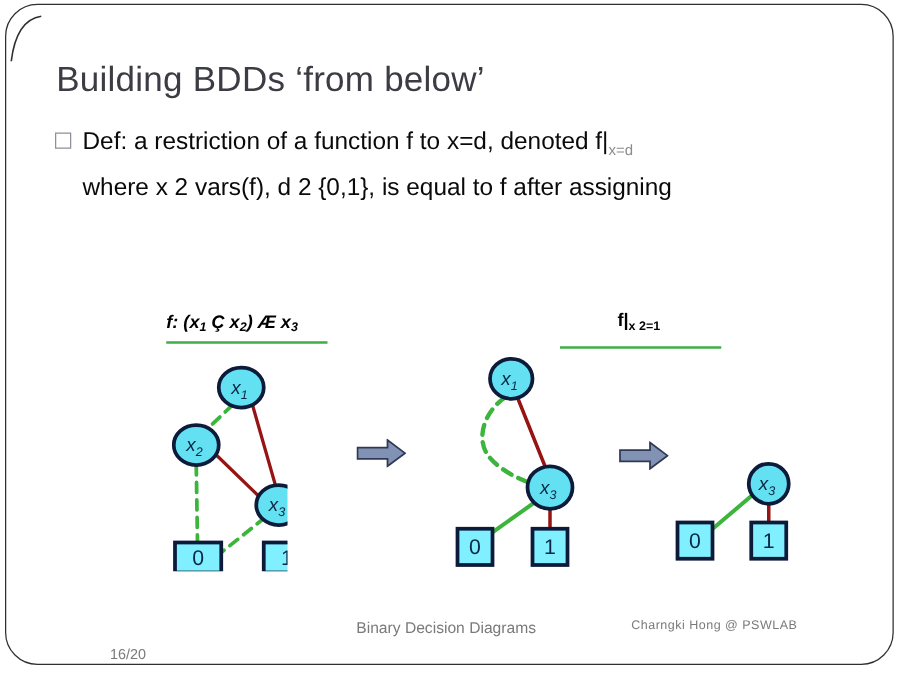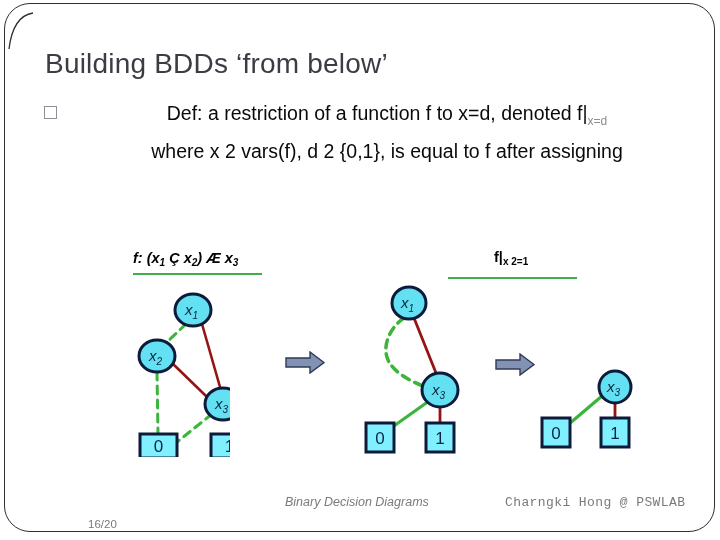--- a/index.html
+++ b/index.html
@@ -1,45 +1,45 @@
 <!DOCTYPE html>
 <html><head>
 <meta charset="utf-8">
 <style>
   html,body{margin:0;padding:0;background:#ffffff;}
   .slide{position:relative;width:720px;height:540px;background:#ffffff;overflow:hidden;
-         font-family:"Liberation Sans",sans-serif;text-align:center;}
+         font-family:"Liberation Sans",sans-serif;}
   .frame{position:absolute;left:4px;top:3px;width:709px;height:527px;
          border:1.4px solid #2f2f2f;border-radius:26px;}
   .frame-arc{position:absolute;left:0;top:0;}
   .title{position:absolute;left:45px;top:48px;font-size:28px;color:#3c3c44;letter-spacing:0.2px;}
   .bullets{position:absolute;left:44px;top:98px;width:640px;color:#0a0a0a;font-size:19.5px;line-height:30px;}
-  .bullet{display:flex;align-items:flex-start;gap:24px;}
+  .bullet{display:flex;align-items:flex-start;}
   .marker{flex:0 0 auto;width:11px;height:11px;border:1.5px solid #8f8f99;margin:8px 9px 0 0;}
   .btext{flex:1 1 auto;}
   .rsub{font-size:12px;vertical-align:-5px;}
   .gray{color:#8c8c8c;}
   .formula{position:absolute;font-size:14.5px;font-weight:bold;color:#000;}
   .formula .rsub{font-size:10px;vertical-align:-3px;}
   .f-left{left:133px;top:250px;font-style:italic;}
   .f-right{left:494px;top:249px;}
   .underline{position:absolute;height:2px;}
   .u-left{left:133px;top:273px;width:129px;}
   .u-right{left:448px;top:277px;width:129px;}
   .diagram{position:absolute;overflow:hidden;}
   .d0{left:137px;top:283px;width:93px;height:174px;}
   .d1{left:358px;top:283px;width:112px;height:177px;}
   .d2{left:535px;top:345px;width:110px;height:115px;}
   .arrow{position:absolute;width:40px;height:23px;}
   .a0{left:285px;top:351px;}
   .a1{left:495px;top:353px;}
   .footer{position:absolute;color:#7a7a7a;}
   .f-page{left:88px;top:496px;font-size:11.5px;margin-top:22px;}
-  .f-center{left:285px;top:495px;font-size:12.5px;font-style:italic;}
-  .f-right-txt{left:505px;top:495px;font-size:13px;letter-spacing:0.4px;font-family:Liberation Mono, monospace;}
+  .f-center{left:285px;top:495px;font-size:12.5px;}
+  .f-right-txt{left:505px;top:495px;font-size:10px;letter-spacing:0.4px;}
 </style>
 </head>
 <body>
 
 <div class="slide">
 
   <div class="frame"></div>
   <svg class="frame-arc" width="60" height="60">
     <path d="M 33 13 Q 13 16 9 49" fill="none" stroke="#2f2f2f" stroke-width="1.3"></path>
   </svg>

